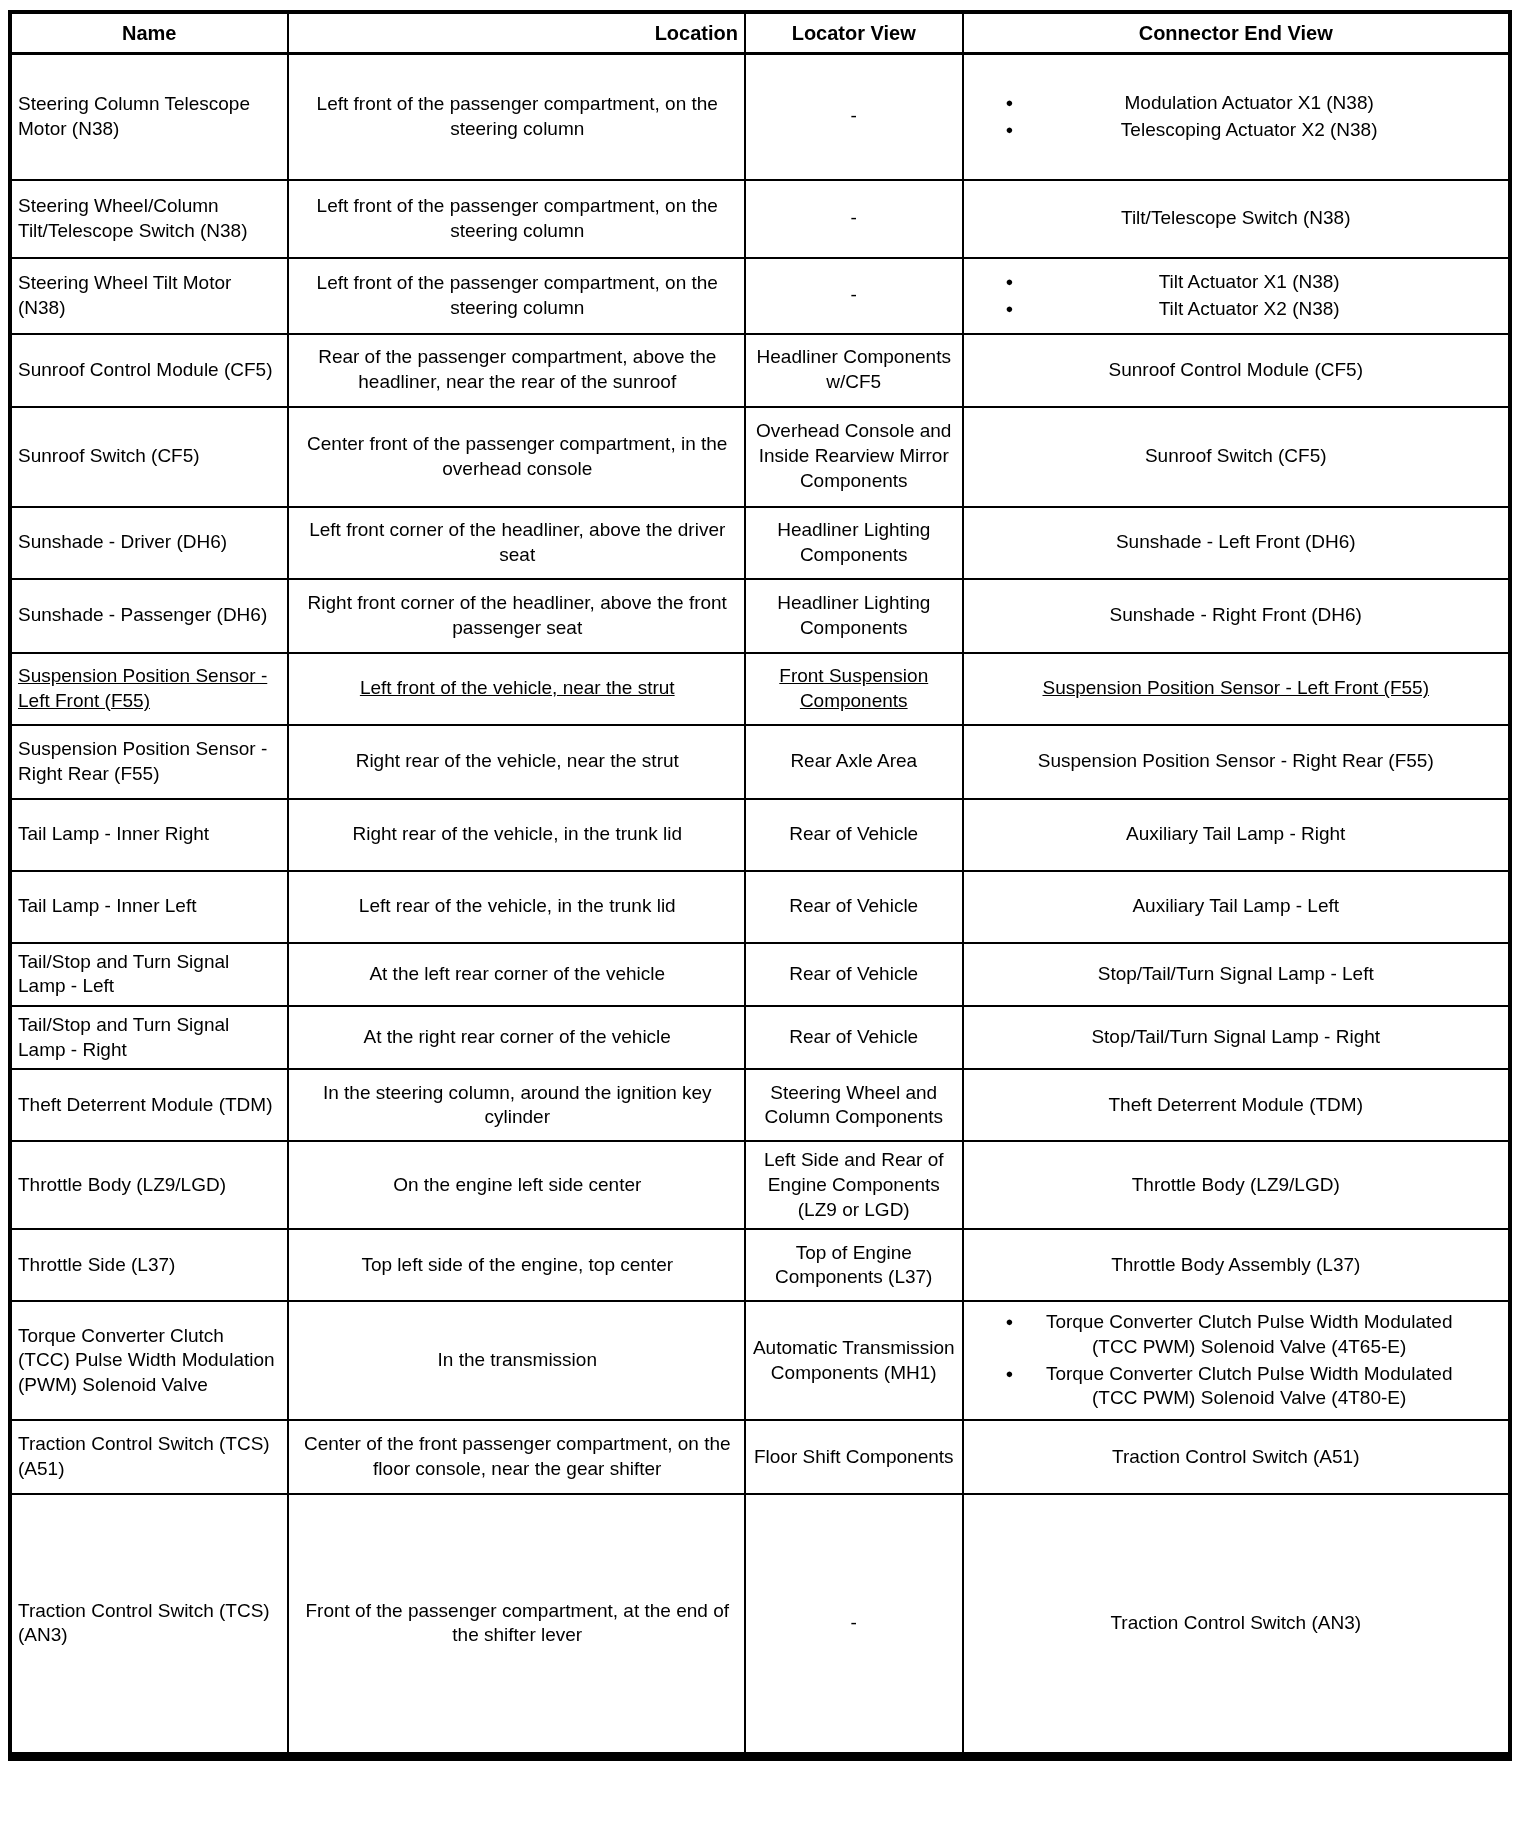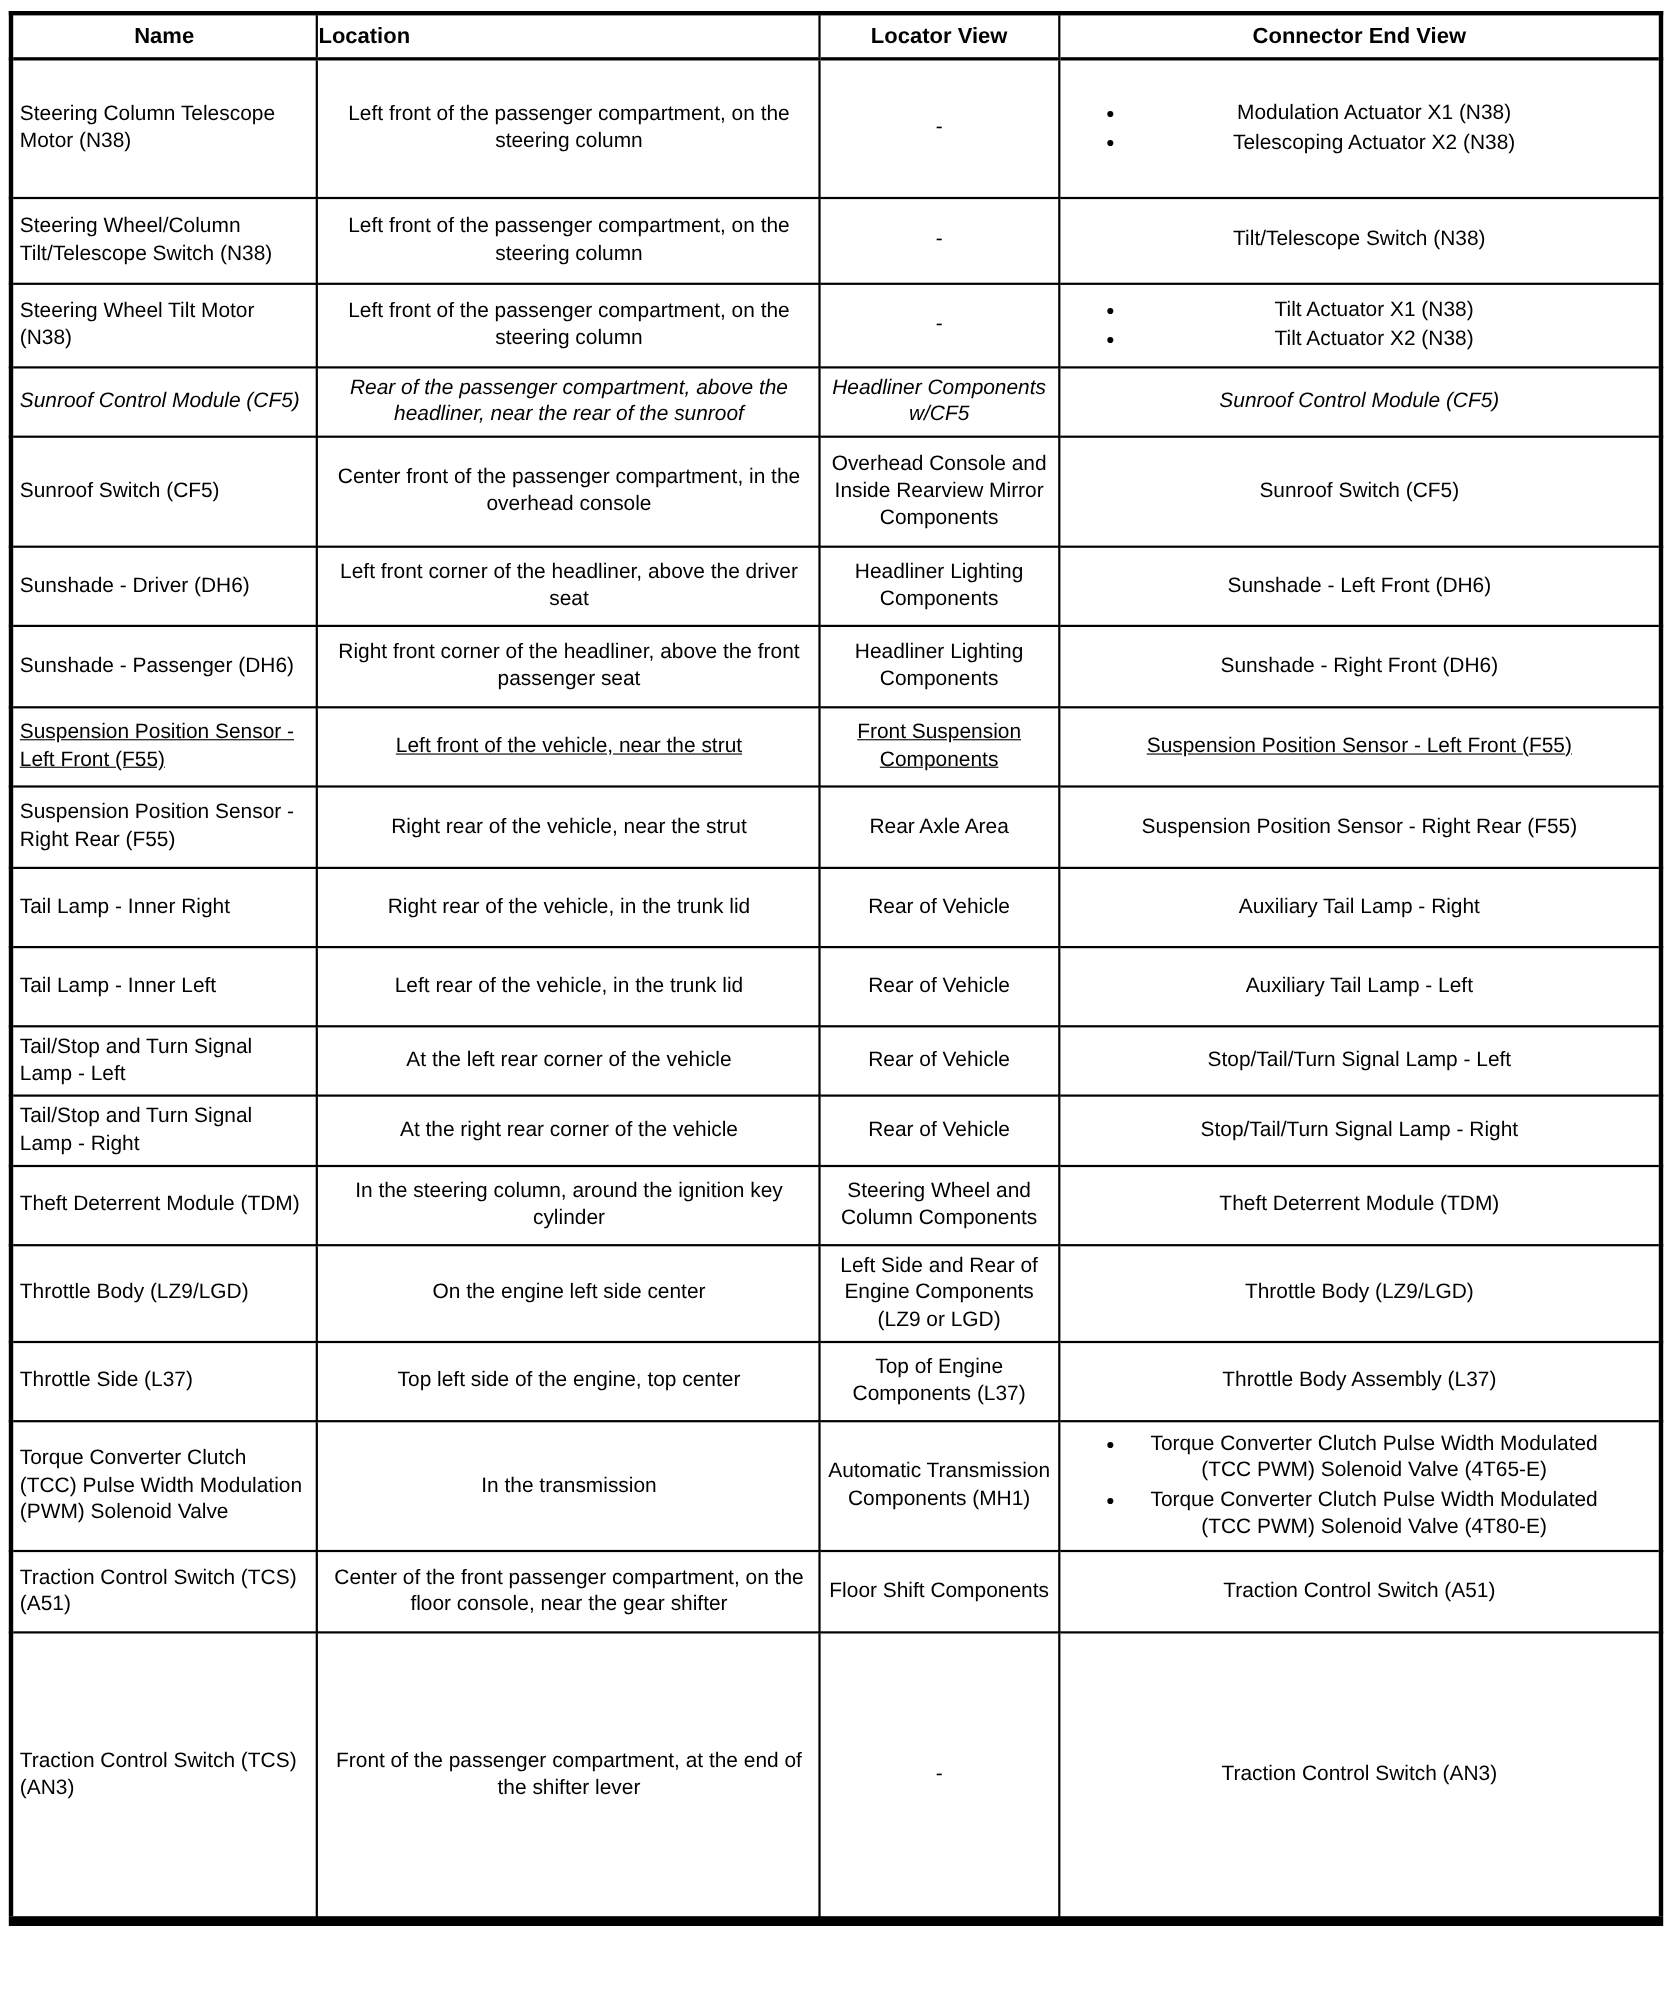--- a/index.html
+++ b/index.html
@@ -29,21 +29,21 @@
     vertical-align: middle;
     overflow-wrap: break-word;
   }
   thead tr { height: 40px; }
   th {
     font-weight: bold;
     font-size: 20px;
     text-align: center;
     border-bottom: 3px solid #000;
   }
-  th.h-location { text-align: left; padding-left: 1px; }
+  th.h-location { text-align: right; padding-left: 1px; }
   td.c-name     { text-align: left; }
   td.c-loc      { text-align: center; padding-left: 8px; }
   td.c-locator  { text-align: center; }
   td.c-conn     { text-align: center; padding-left: 28px; padding-right: 28px; }
   ul.bullets {
     list-style: none;
     margin: 0;
     padding: 0 4px 0 14px;
   }
   ul.bullets li {
@@ -58,21 +58,21 @@
     flex: 0 0 auto;
   }
   ul.bullets .txt {
     flex: 1 1 auto;
     text-align: center;
   }
   
   tbody tr:nth-child(1)  { height: 126px; }
   tbody tr:nth-child(2)  { height: 78px;  }
   tbody tr:nth-child(3)  { height: 76px;  }
-  tbody tr:nth-child(4)  { height: 63px; font-style: italic;  }
+  tbody tr:nth-child(4)  { height: 73px;  }
   tbody tr:nth-child(5)  { height: 100px; }
   tbody tr:nth-child(6)  { height: 72px;  }
   tbody tr:nth-child(7)  { height: 74px;  }
   tbody tr:nth-child(8)  { height: 72px; text-decoration: underline;  }
   tbody tr:nth-child(9)  { height: 74px;  }
   tbody tr:nth-child(10) { height: 72px;  }
   tbody tr:nth-child(11) { height: 72px;  }
   tbody tr:nth-child(12) { height: 42px;  }
   tbody tr:nth-child(13) { height: 42px;  }
   tbody tr:nth-child(14) { height: 72px;  }

